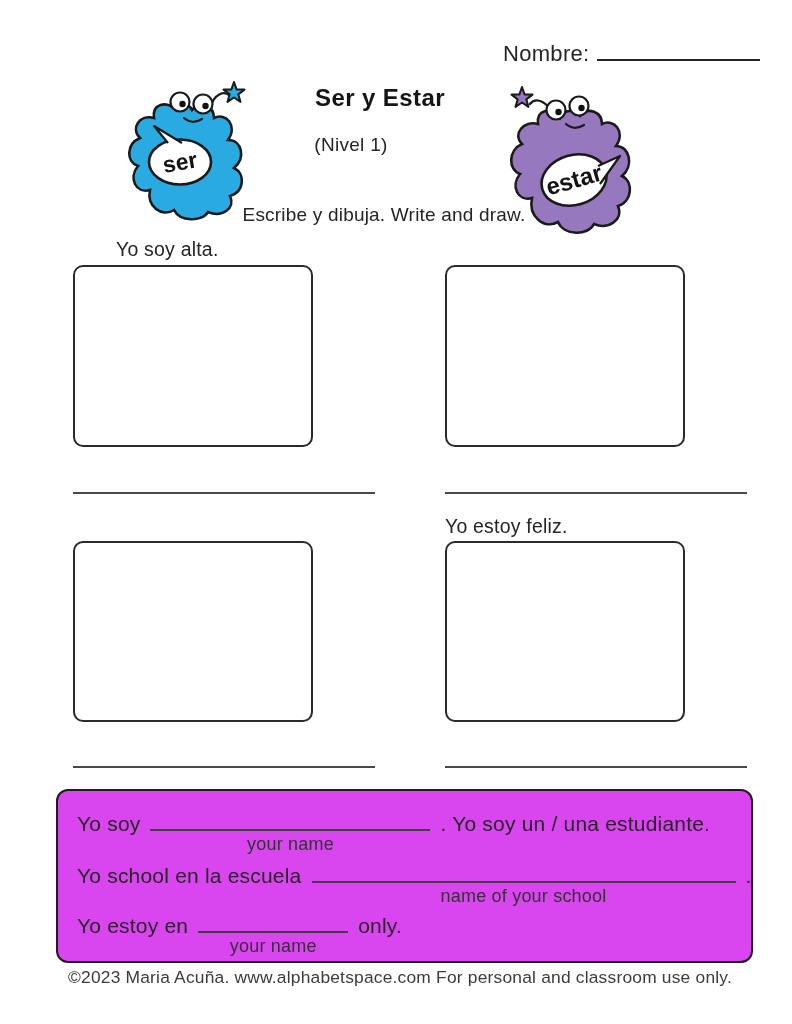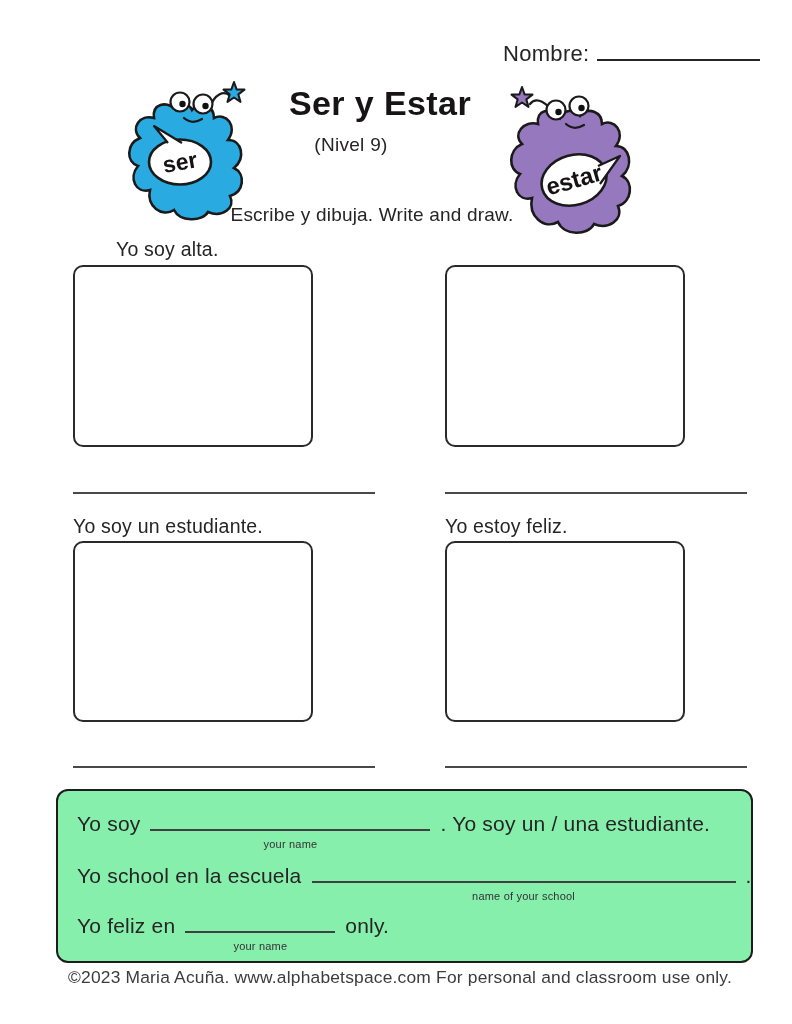--- a/index.html
+++ b/index.html
@@ -4,61 +4,61 @@
 <style>
   html,body{margin:0;padding:0;background:#fff;}
   .page{
     position:relative;width:792px;height:1024px;background:#ffffff;overflow:hidden;
     font-family:"Liberation Sans", sans-serif;color:#262425;padding-left:8px;
   }
   
   .nombre{position:absolute;left:503px;top:41px;font-size:22px;letter-spacing:.3px;white-space:nowrap;}
   .nombre-line{display:inline-block;width:163px;height:2px;border-bottom:2.2px solid #262425;margin-left:8px;}
   .title{position:absolute;left:180px;width:400px;top:84px;text-align:center;
-         font-size:34px;font-weight:700;letter-spacing:.4px;color:#161415;}
+         font-size:24px;font-weight:700;letter-spacing:.4px;color:#161415;}
   .subtitle{position:absolute;left:151px;width:400px;top:134px;text-align:center;font-size:19px;letter-spacing:.3px;}
-  .instructions{position:absolute;left:172px;width:400px;top:204px;text-align:center;font-size:19px;letter-spacing:.2px;}
+  .instructions{position:absolute;left:184px;width:400px;top:204px;text-align:center;font-size:19px;letter-spacing:.2px;}
   
   .blob{position:absolute;}
   .blob-ser{left:124px;top:80px;}
   .blob-estar{left:502px;top:84px;}
   svg text{font-family:"Liberation Sans", sans-serif;font-weight:700;}
   
   .prompt{position:absolute;font-size:19.5px;letter-spacing:.2px;white-space:nowrap;}
   .p1{left:73px;top:238px;margin-left:43px;} .p2{left:445px;top:238px;}
   .p3{left:73px;top:515px;} .p4{left:445px;top:515px;}
   .draw-box{position:absolute;width:240px;height:182px;border:2.6px solid #2b292a;border-radius:10px;background:#fff;box-sizing:border-box;}
   .b1{left:73px;top:265px;} .b2{left:445px;top:265px;}
   .b3{left:73px;top:541px;height:181px;} .b4{left:445px;top:541px;height:181px;}
   .answer-line{position:absolute;width:302px;height:0;border-bottom:2.2px solid #4a484a;}
   .l1{left:73px;top:492px;} .l2{left:445px;top:492px;}
   .l3{left:73px;top:766px;} .l4{left:445px;top:766px;}
   
   .bottom-box{position:absolute;left:56px;top:789px;width:697px;height:174px;
-              border:2.2px solid #1e1c1d;border-radius:12px;background:#86efac;box-sizing:border-box;}
+              border:2.2px solid #1e1c1d;border-radius:12px;background:#d946ef;box-sizing:border-box;}
   .fi-row{position:absolute;left:19px;right:10px;font-size:21px;letter-spacing:.2px;line-height:26px;white-space:nowrap;}
   .fi-row1{top:20px;} .fi-row2{top:72px;} .fi-row3{top:122px;}
   .blank{display:inline-block;position:relative;height:2px;border-bottom:2.2px solid #413f41;margin:0 10px;vertical-align:baseline;}
   .blank-name{width:280px;} .blank-school{width:424px;} .blank-grade{width:150px;}
   .hint{position:absolute;left:50%;top:4px;transform:translateX(-50%);
-        font-size:11px;letter-spacing:.2px;color:#343234;white-space:nowrap;font-weight:400;}
+        font-size:18px;letter-spacing:.2px;color:#343234;white-space:nowrap;font-weight:400;}
   
   .footer{position:absolute;left:0;top:967px;width:100%;text-align:center;font-size:17.4px;letter-spacing:.2px;color:#3d3b3d;}
 </style>
 </head>
 <body>
 
 <div class="page">
 
   <div class="nombre">
     <span>Nombre:</span><span class="nombre-line"></span>
   </div>
 
   <div class="title">Ser y Estar</div>
-  <div class="subtitle">(Nivel 9)</div>
+  <div class="subtitle">(Nivel 1)</div>
   <div class="instructions">Escribe y dibuja. Write and draw.</div>
 
   <div class="blob blob-ser">
     <svg width="132" height="146" viewBox="0 0 132 146">
       <path d="M86,28 C90,14 100,10 106,16" fill="none" stroke="#1a1a1a" stroke-width="2.2" stroke-linecap="round"></path>
       <polygon points="110,2 112.6,9.4 120.5,9.6 114.3,14.4 116.5,21.9 110,17.5 103.5,21.9 105.7,14.4 99.5,9.6 107.4,9.4" stroke="#1a1a1a" stroke-width="2" stroke-linejoin="round" fill="#29abe2"></polygon>
       <path stroke="#1a1a1a" stroke-width="2.6" d="M52,30 C42,20 28,24 30,38 C16,34 6,48 16,58 C2,64 2,82 14,86 C4,98 12,114 26,110
            C22,126 38,138 50,130 C56,142 78,142 84,132 C98,138 112,128 106,116 C120,112 122,94 110,88
            C122,78 118,60 104,60 C114,46 102,32 90,38 C90,26 76,20 68,30 C64,22 55,22 52,30 Z" fill="#29abe2"></path>
       <circle cx="56" cy="22" r="9.5" fill="#fff" stroke="#1a1a1a" stroke-width="2.2"></circle>
@@ -93,38 +93,37 @@
       <text x="72" y="104" font-size="24" fill="#141213" text-anchor="middle" transform="rotate(-16 72 96)">estar</text>
     </svg>
   </div>
 
   <div class="prompt p1">Yo soy alta.</div>
   <div class="draw-box b1"></div>
   <div class="draw-box b2"></div>
   <div class="answer-line l1"></div>
   <div class="answer-line l2"></div>
 
-  <div class="prompt p3">Yo soy un estudiante.</div>
   <div class="prompt p4">Yo estoy feliz.</div>
   <div class="draw-box b3"></div>
   <div class="draw-box b4"></div>
   <div class="answer-line l3"></div>
   <div class="answer-line l4"></div>
 
   <div class="bottom-box">
 
     <div class="fi-row fi-row1">
       <span>Yo soy</span><span class="blank blank-name"><span class="hint">your name</span></span><span>.  Yo soy un / una estudiante.</span>
     </div>
 
     <div class="fi-row fi-row2">
       <span>Yo school en la escuela</span><span class="blank blank-school"><span class="hint">name of your school</span></span><span>.</span>
     </div>
 
     <div class="fi-row fi-row3">
-      <span>Yo feliz en</span><span class="blank blank-grade"><span class="hint">your name</span></span><span>only.</span>
+      <span>Yo estoy en</span><span class="blank blank-grade"><span class="hint">your name</span></span><span>only.</span>
     </div>
 
   </div>
 
   <div class="footer">©2023 Maria Acuña. www.alphabetspace.com For personal and classroom use only.</div>
 
 </div>
 
 </body></html>

